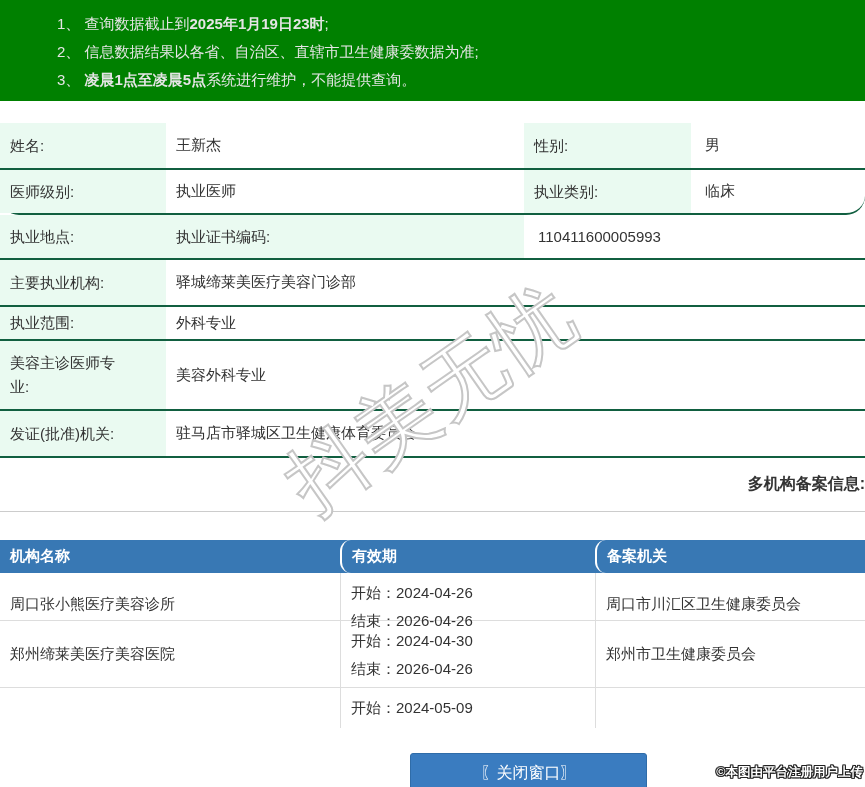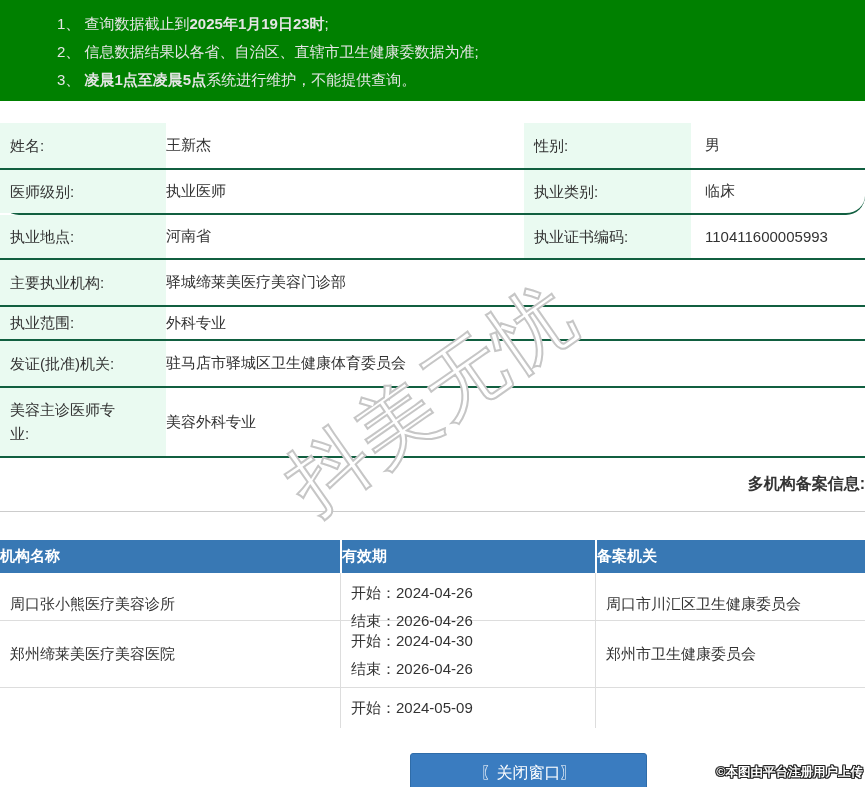--- a/index.html
+++ b/index.html
@@ -42,38 +42,38 @@
   .irow.r4{height:47px;}
   .irow.r5{height:34px;}
   .irow.r6{height:70px;}
   .irow.r7{height:47px;}
   .lcell{
     background:var(--mint);
     display:flex;align-items:center;
     padding:0 32px 0 10px;
     line-height:24px;
   }
-  .vcell{display:flex;align-items:center;}
+  .vcell{display:flex;align-items:center;padding-left:10px;}
   .vcell.c4{padding-left:14px;}
   .span3{grid-column:2 / 5;}
   
   .section-title{
     margin-top:16px;
     text-align:right;
     padding-left:183px;
     font-size:16px;font-weight:bold;margin-left:28px;
   }
   .sep{margin-top:16px;border-bottom:1px solid #cccccc;width:865px;}
   .filing-wrap{margin-top:28px;width:865px;height:188px;overflow:hidden;}
   .fhead{
     display:grid;grid-template-columns:340px 255px 270px;
     background:var(--header-blue);height:33px;
     color:#fff;font-size:15px;font-weight:bold;
   }
-  .fhead>div{display:flex;align-items:center;}
+  .fhead>div{display:flex;align-items:center;padding-left:10px;border-radius:11px;}
   .fhead>div:not(:first-child){border-left:2px solid #ffffff;}
   .frow{
     display:grid;grid-template-columns:340px 255px 270px;
     border-bottom:1px solid #dddddd;
     font-size:15px;
   }
   .frow>div:not(:first-child){border-left:1px solid #dddddd;}
   .frow .org,.frow .agency{display:flex;align-items:center;padding-left:10px;}
   .frow .validity{padding:6px 0 0 10px;line-height:28px;}
   .frow.b1{height:48px;}
@@ -126,39 +126,38 @@
     <div class="vcell c4">男</div>
   </div>
   <div class="irow r2">
     <div class="lcell">医师级别:</div>
     <div class="vcell">执业医师</div>
     <div class="lcell">执业类别:</div>
     <div class="vcell c4">临床</div>
   </div>
   <div class="irow r3">
     <div class="lcell">执业地点:</div>
-    <div class="vcell">河南省</div>
     <div class="lcell">执业证书编码:</div>
     <div class="vcell c4">110411600005993</div>
   </div>
   <div class="irow r4">
     <div class="lcell">主要执业机构:</div>
     <div class="vcell span3">驿城缔莱美医疗美容门诊部</div>
   </div>
   <div class="irow r5">
     <div class="lcell">执业范围:</div>
     <div class="vcell span3">外科专业</div>
   </div>
+  <div class="irow r6">
+    <div class="lcell">美容主诊医师专业:</div>
+    <div class="vcell span3">美容外科专业</div>
+  </div>
   <div class="irow r7">
     <div class="lcell">发证(批准)机关:</div>
     <div class="vcell span3">驻马店市驿城区卫生健康体育委员会</div>
-  </div>
-  <div class="irow r6">
-    <div class="lcell">美容主诊医师专业:</div>
-    <div class="vcell span3">美容外科专业</div>
   </div>
 </div>
 
 <div class="section-title">多机构备案信息:</div>
 <div class="sep"></div>
 
 <div class="filing-wrap">
   <div class="fhead">
     <div>机构名称</div>
     <div>有效期</div>

